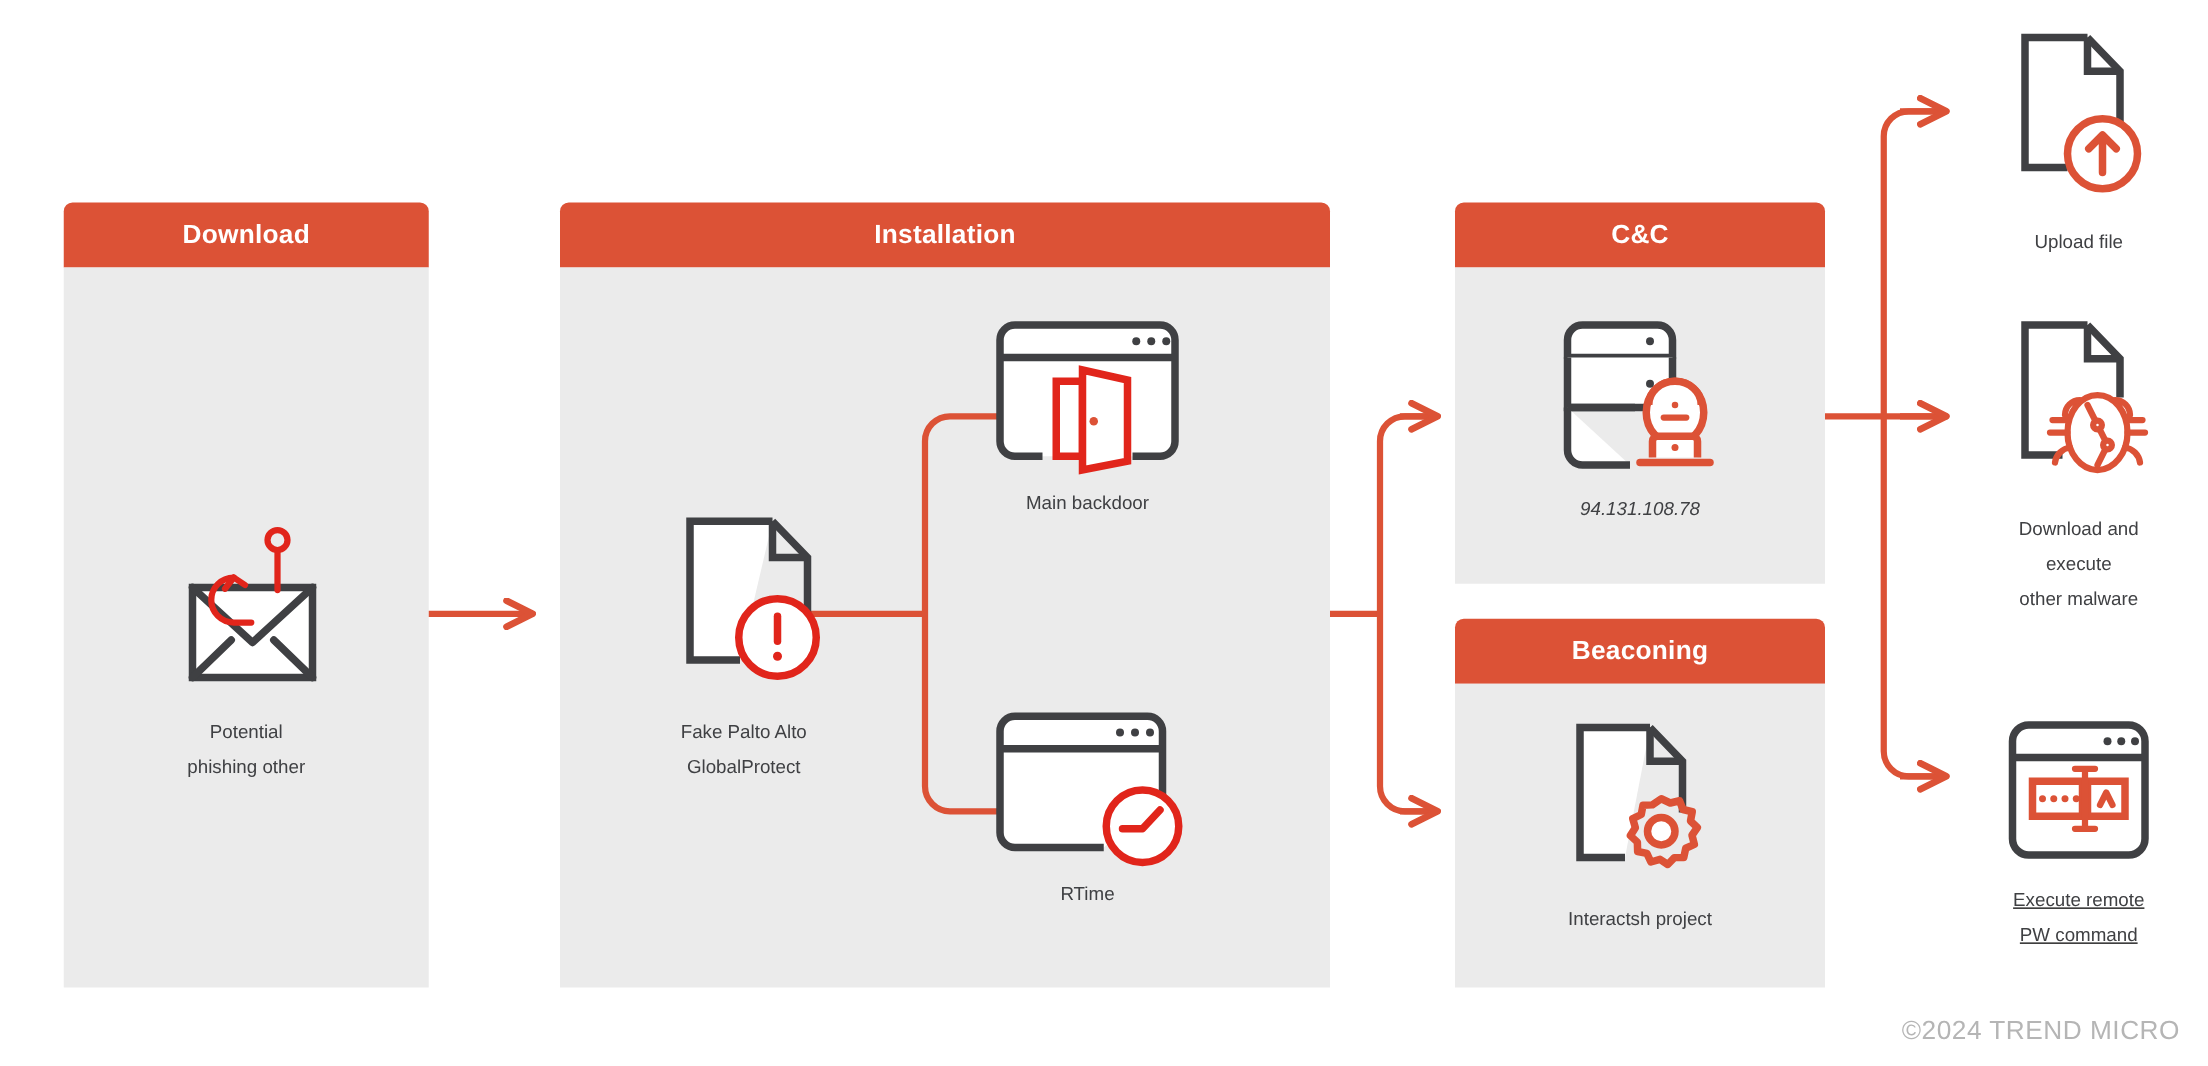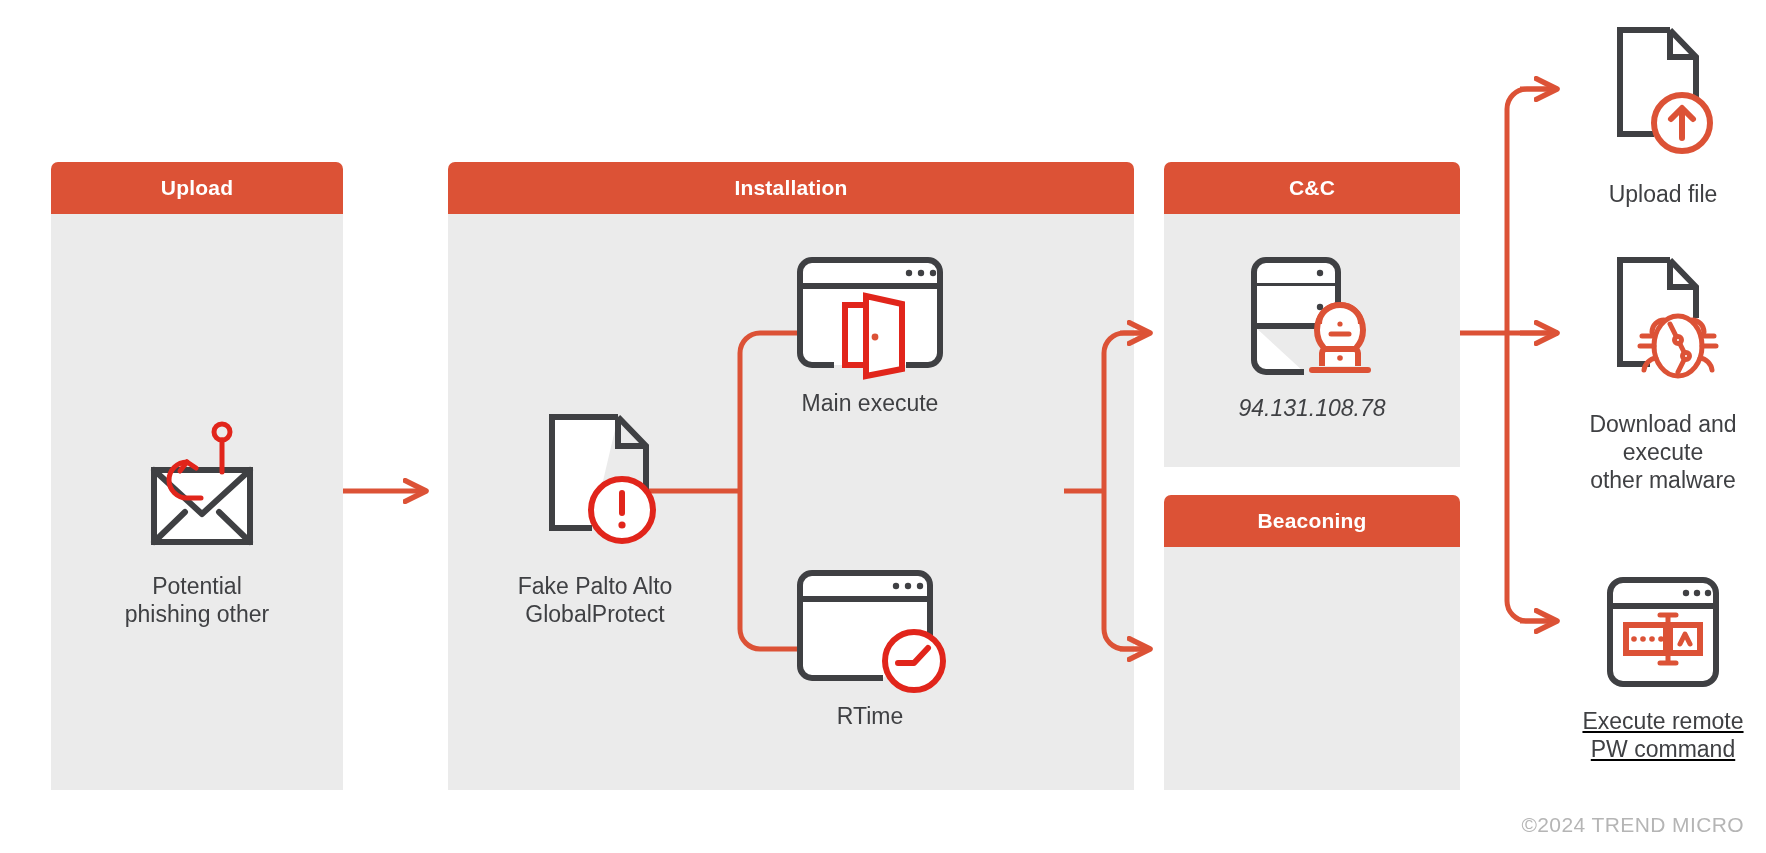--- a/index.html
+++ b/index.html
@@ -17,43 +17,43 @@
     font-weight:bold;font-size:21px;letter-spacing:.2px;
     display:flex;align-items:center;justify-content:center;
     border-radius:7px 7px 0 0;height:52px;
   }
   .panel-body{background:#ebebeb;position:relative;}
 
   
   .node{position:absolute;display:flex;flex-direction:column;align-items:center;}
   .node .art{display:flex;align-items:center;justify-content:center;}
   .node .caption{
-    color:#3f4043;font-size:23px;line-height:28px;
+    color:#3f4043;font-size:15px;line-height:28px;
     text-align:center;margin-top:12px;white-space:pre-line;
   }
 
   .copyright{
     position:absolute;right:22px;bottom:16px;
     color:#b5b5b5;font-size:21px;letter-spacing:.4px;margin-top:40px;
   }
 
   svg{display:block;overflow:visible;}
   .conn{position:absolute;left:0;top:0;width:1766px;height:853px;pointer-events:none;}
 </style>
 </head>
 <body>
 
 <div id="stage">
 
   <div class="panel" style="left:51px;top:162px;width:292px;height:628px;">
-    <div class="panel-header">Upload</div>
+    <div class="panel-header">Download</div>
     <div class="panel-body" style="height:576px;"></div>
   </div>
 
-  <div class="panel" style="left:448px;top:162px;width:686px;height:628px;">
+  <div class="panel" style="left:448px;top:162px;width:616px;height:628px;">
     <div class="panel-header">Installation</div>
     <div class="panel-body" style="height:576px;"></div>
   </div>
 
   <div class="panel" style="left:1164px;top:162px;width:296px;height:305px;">
     <div class="panel-header">C&amp;C</div>
     <div class="panel-body" style="height:253px;"></div>
   </div>
 
   <div class="panel" style="left:1164px;top:495px;width:296px;height:295px;">
@@ -129,21 +129,21 @@
         <path d="M10,34 H150" stroke="#3f4043" stroke-width="6"></path>
         <circle cx="119" cy="21" r="3.2" fill="#3f4043"></circle>
         <circle cx="131" cy="21" r="3.2" fill="#3f4043"></circle>
         <circle cx="143" cy="21" r="3.2" fill="#3f4043"></circle>
 
         <rect x="55" y="53" width="21" height="60" fill="#ffffff" stroke="#E1251B" stroke-width="6" stroke-linejoin="miter"></rect>
         <path d="M76,44 L112,52 V117 L76,124 Z" fill="#ffffff" stroke="#E1251B" stroke-width="6" stroke-linejoin="miter"></path>
         <circle cx="85" cy="85" r="3.4" fill="#DC5236"></circle>
       </svg>
     </div>
-    <div class="caption">Main execute</div>
+    <div class="caption">Main backdoor</div>
   </div>
 
   <div class="node" style="left:740px;top:565px;width:260px;">
     <div class="art">
       <svg width="160" height="125" viewBox="0 0 160 125">
         <path d="M93,113 H22 a12,12 0 0 1 -12,-12 V20 a12,12 0 0 1 12,-12 H128
                  a12,12 0 0 1 12,12 V74" fill="#ffffff" stroke="#3f4043" stroke-width="6"></path>
         <path d="M10,34 H140" stroke="#3f4043" stroke-width="6"></path>
         <circle cx="106" cy="21" r="3.2" fill="#3f4043"></circle>
         <circle cx="118" cy="21" r="3.2" fill="#3f4043"></circle>
@@ -170,20 +170,38 @@
         <path d="M89,82 H107" stroke="#DC5236" stroke-width="5" stroke-linecap="round"></path>
         <circle cx="98" cy="72" r="2.6" fill="#DC5236"></circle>
         <path d="M80,114 V101 a4,4 0 0 1 4,-4 H112 a4,4 0 0 1 4,4 V114" fill="#ffffff" stroke="#DC5236" stroke-width="6" stroke-linejoin="round"></path>
         <path d="M70,118 H126" stroke="#DC5236" stroke-width="6" stroke-linecap="round"></path>
         <circle cx="98" cy="106" r="2.8" fill="#DC5236"></circle>
       </svg>
     </div>
     <div class="caption">94.131.108.78</div>
   </div>
 
+  <div class="node" style="left:1184px;top:570px;width:256px;">
+    <div class="art">
+      <svg width="140" height="140" viewBox="0 0 140 140">
+        <path d="M78,12 H22 V116 H58" fill="#ffffff" stroke="#3f4043" stroke-width="6" stroke-linejoin="miter"></path>
+        <path d="M78,12 L104,39 V80" fill="none" stroke="#3f4043" stroke-width="6" stroke-linejoin="miter"></path>
+        <path d="M78,12 V39 H104" fill="none" stroke="#3f4043" stroke-width="6" stroke-linejoin="miter"></path>
+
+        <g transform="translate(87,101)">
+          <path d="M0,-32 L7.2,-28.6 L14.6,-30.4 L17.4,-23.4 L24.8,-21.6 L23.4,-14.2
+                   L28.9,-9 L24.6,-2.8 L26.5,4.5 L19.6,7.6 L18,15 L10.5,15.1 L5.2,20.6
+                   L-1,16.5 L-8.3,18.6 L-11.5,11.7 L-18.9,10.2 L-19.1,2.7 L-24.7,-2.5
+                   L-20.7,-8.8 L-22.8,-16.1 L-16,-19.4 L-14.6,-26.8 L-7.1,-27.1 Z" fill="none" stroke="#DC5236" stroke-width="6" stroke-linejoin="round"></path>
+          <circle cx="0" cy="-6" r="11" fill="#ffffff" stroke="#DC5236" stroke-width="6"></circle>
+        </g>
+      </svg>
+    </div>
+    <div class="caption">Interactsh project</div>
+  </div>
 
   <div class="node" style="left:1560px;top:18px;width:206px;">
     <div class="art">
       <svg width="130" height="150" viewBox="0 0 130 150">
         <path d="M72,12 H22 V116 H56" fill="#ffffff" stroke="#3f4043" stroke-width="6" stroke-linejoin="miter"></path>
         <path d="M72,12 L98,39 V82" fill="none" stroke="#3f4043" stroke-width="6" stroke-linejoin="miter"></path>
         <path d="M72,12 V39 H98" fill="none" stroke="#3f4043" stroke-width="6" stroke-linejoin="miter"></path>
         <circle cx="84" cy="105" r="28" fill="#ffffff" stroke="#DC5236" stroke-width="6"></circle>
         <path d="M84,120 V91 M73,101 L84,90 L95,101" fill="none" stroke="#DC5236" stroke-width="6" stroke-linecap="round" stroke-linejoin="round"></path>
       </svg>

